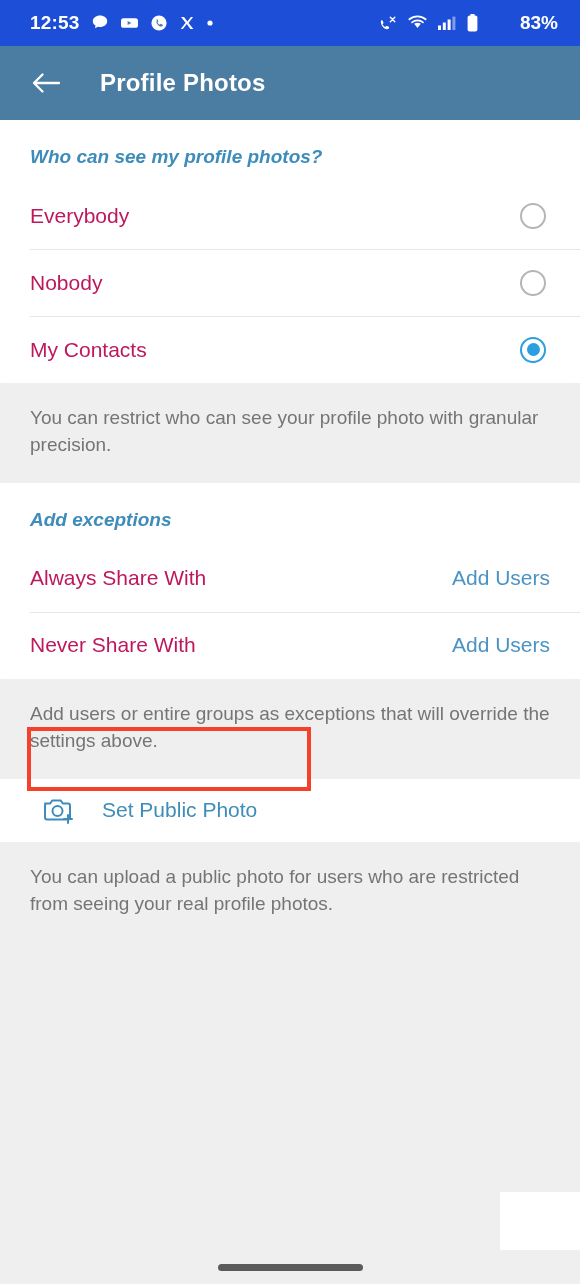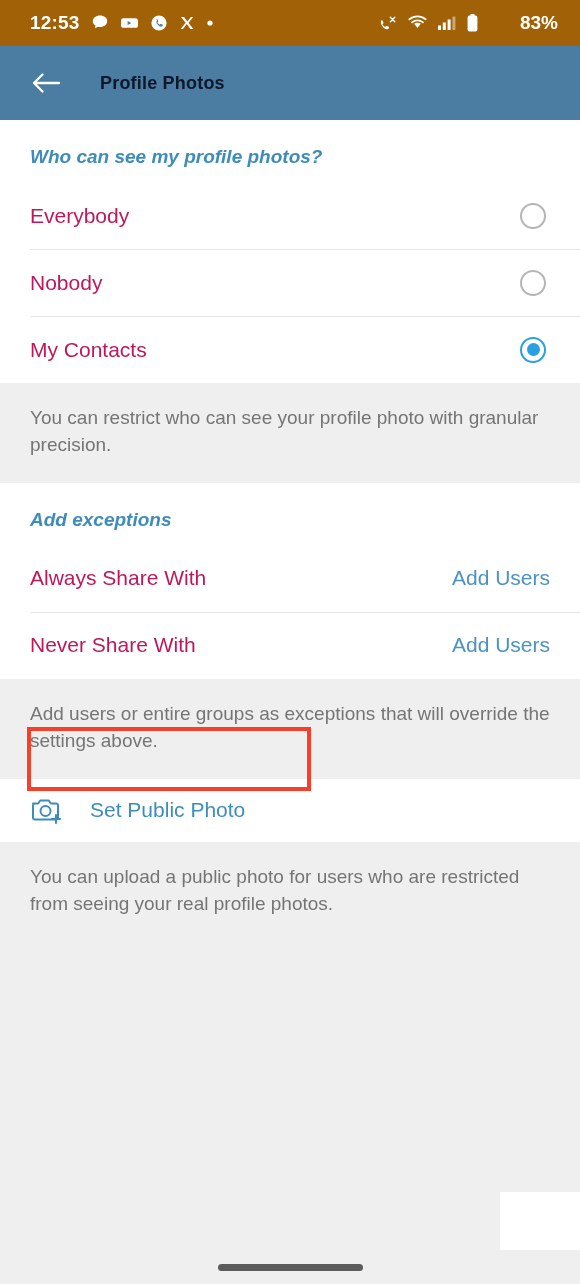--- a/index.html
+++ b/index.html
@@ -12,21 +12,21 @@
   .phone {
     position:relative;
     width:580px; height:1284px;
     background:#efefef;
     overflow:hidden;
   }
 
   
   .statusbar {
     height:46px;
-    background:#a16207;
+    background:#1d4ed8;
     display:flex;
     align-items:center;
     padding:0 22px 0 30px;
     color:#ffffff;
   }
   .sb-left { display:flex; align-items:center; gap:11px; }
   .sb-time { font-size:19px; font-weight:600; letter-spacing:.2px; }
   .sb-right { margin-left:auto; display:flex; align-items:center; gap:9px; }
   .sb-batt-pct { font-size:19px; font-weight:600;margin-left:32px; }
   .ico { display:inline-flex; align-items:center; justify-content:center; }
@@ -38,22 +38,22 @@
     display:flex;
     align-items:center;
     padding:0 0 0 26px;
   }
   .back-btn {
     width:40px; height:40px;
     display:flex; align-items:center; justify-content:center;
     cursor:pointer;
   }
   .appbar-title {
-    color:#0f172a;
-    font-size:18px;
+    color:#ffffff;
+    font-size:24px;
     font-weight:600;
     margin-left:34px;
     letter-spacing:.2px;
   }
 
   
   .white { background:#ffffff; }
 
   .section-head {
     color:#3d8cba;
@@ -117,21 +117,21 @@
     padding:22px 30px 24px 30px;
     background:#efefef;
     border-radius:12px;
   }
 
   
   .photo-row {
     display:flex;
     align-items:center;
     min-height:63px;
-    padding:0 30px;
+    padding:0 42px;
     background:#ffffff;
     cursor:pointer;
   }
   .photo-label {
     font-size:21px;
     color:#3d8cba;
     margin-left:26px;
   }
   .cam-icon { flex:0 0 auto; display:flex; }
 

